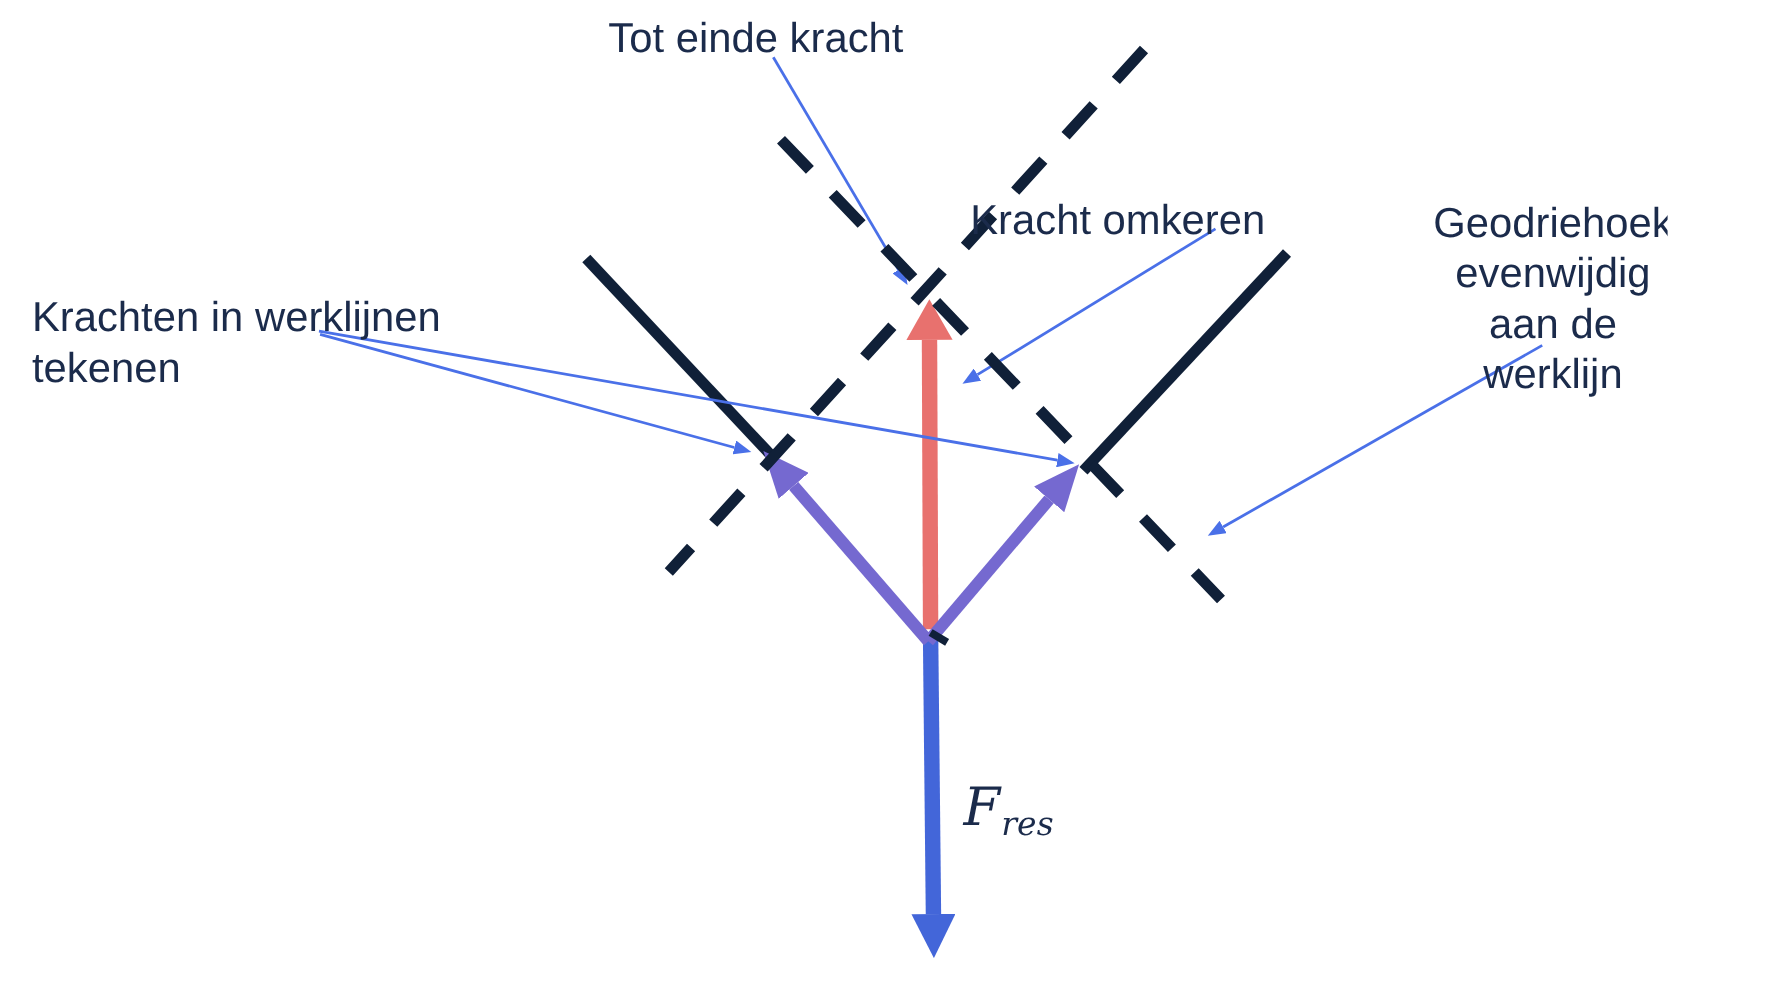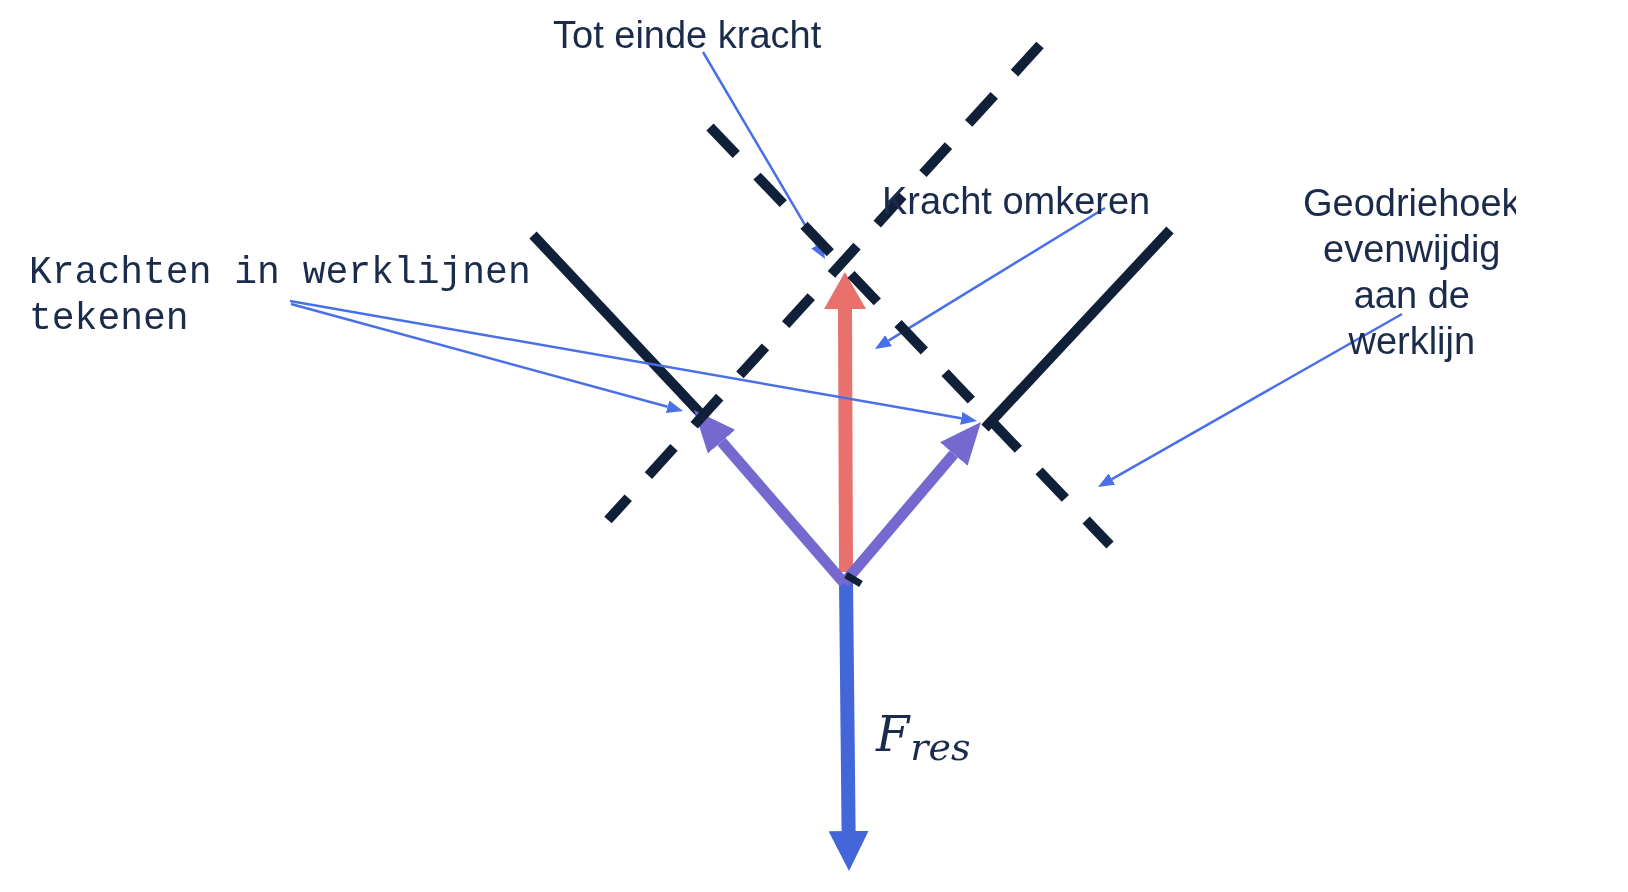--- a/index.html
+++ b/index.html
@@ -14,28 +14,28 @@
   .label{
     position:absolute;
     font-size:38px;
     line-height:46px;
     white-space:pre-line;
     letter-spacing:0;
   }
   .label-tot{left:553px;top:12px;}
   .label-omkeren{left:882px;top:155px;margin-top:23px;}
   .label-geo{left:1303px;top:180px;text-align:center;}
-  .label-krachten{left:29px;top:250px;font-family:Liberation Mono, monospace;}
+  .label-krachten{left:29px;top:266px;}
   .fres{
     position:absolute;left:876px;top:706px;
     font-family:"DejaVu Serif",serif;
     font-style:italic;
   }
   .fres-f{font-size:48px;}
-  .fres-sub{font-size:38px;vertical-align:-9px;margin-left:1px;}
+  .fres-sub{font-size:30px;vertical-align:-9px;margin-left:1px;}
 </style>
 </head>
 <body>
 
 <div class="stage">
 
   <svg width="1628" height="892" viewBox="0 0 1628 892">
     <defs>
       <marker id="mk-red" markerUnits="userSpaceOnUse" markerWidth="38" markerHeight="42" refX="0" refY="21" orient="auto">
         <polygon points="0,0 37,21 0,42" fill="#E8716E"></polygon>

